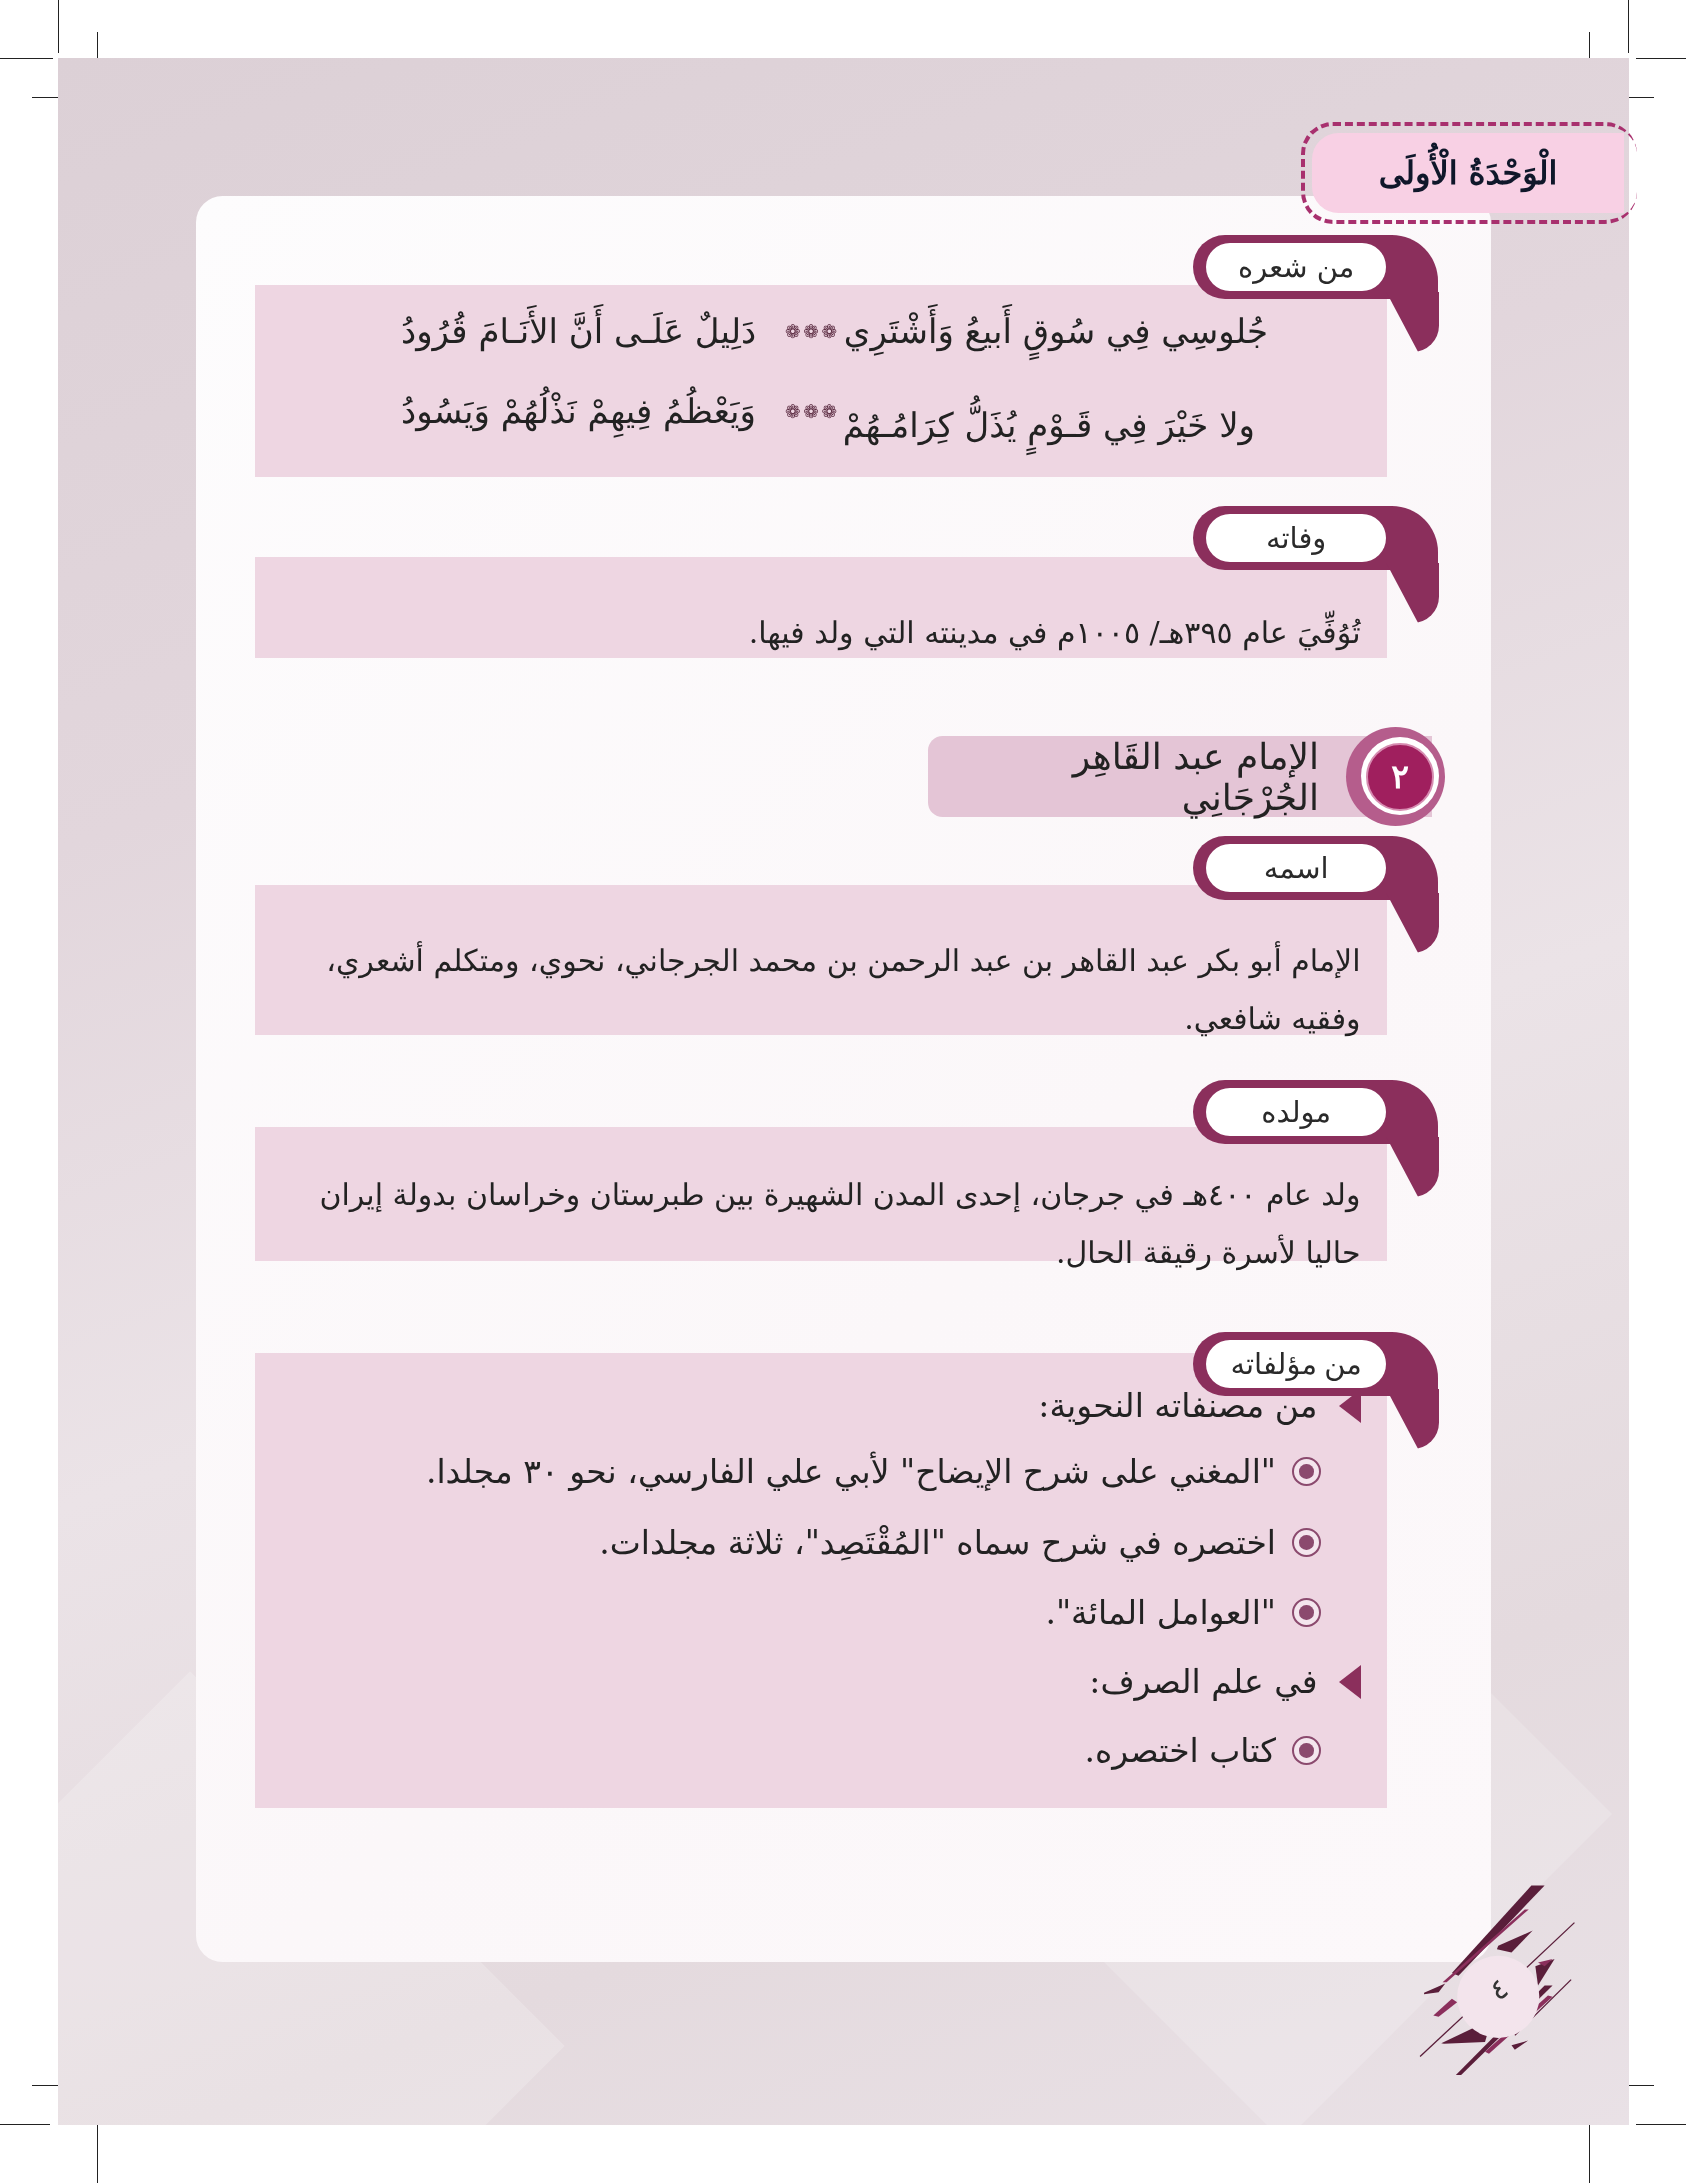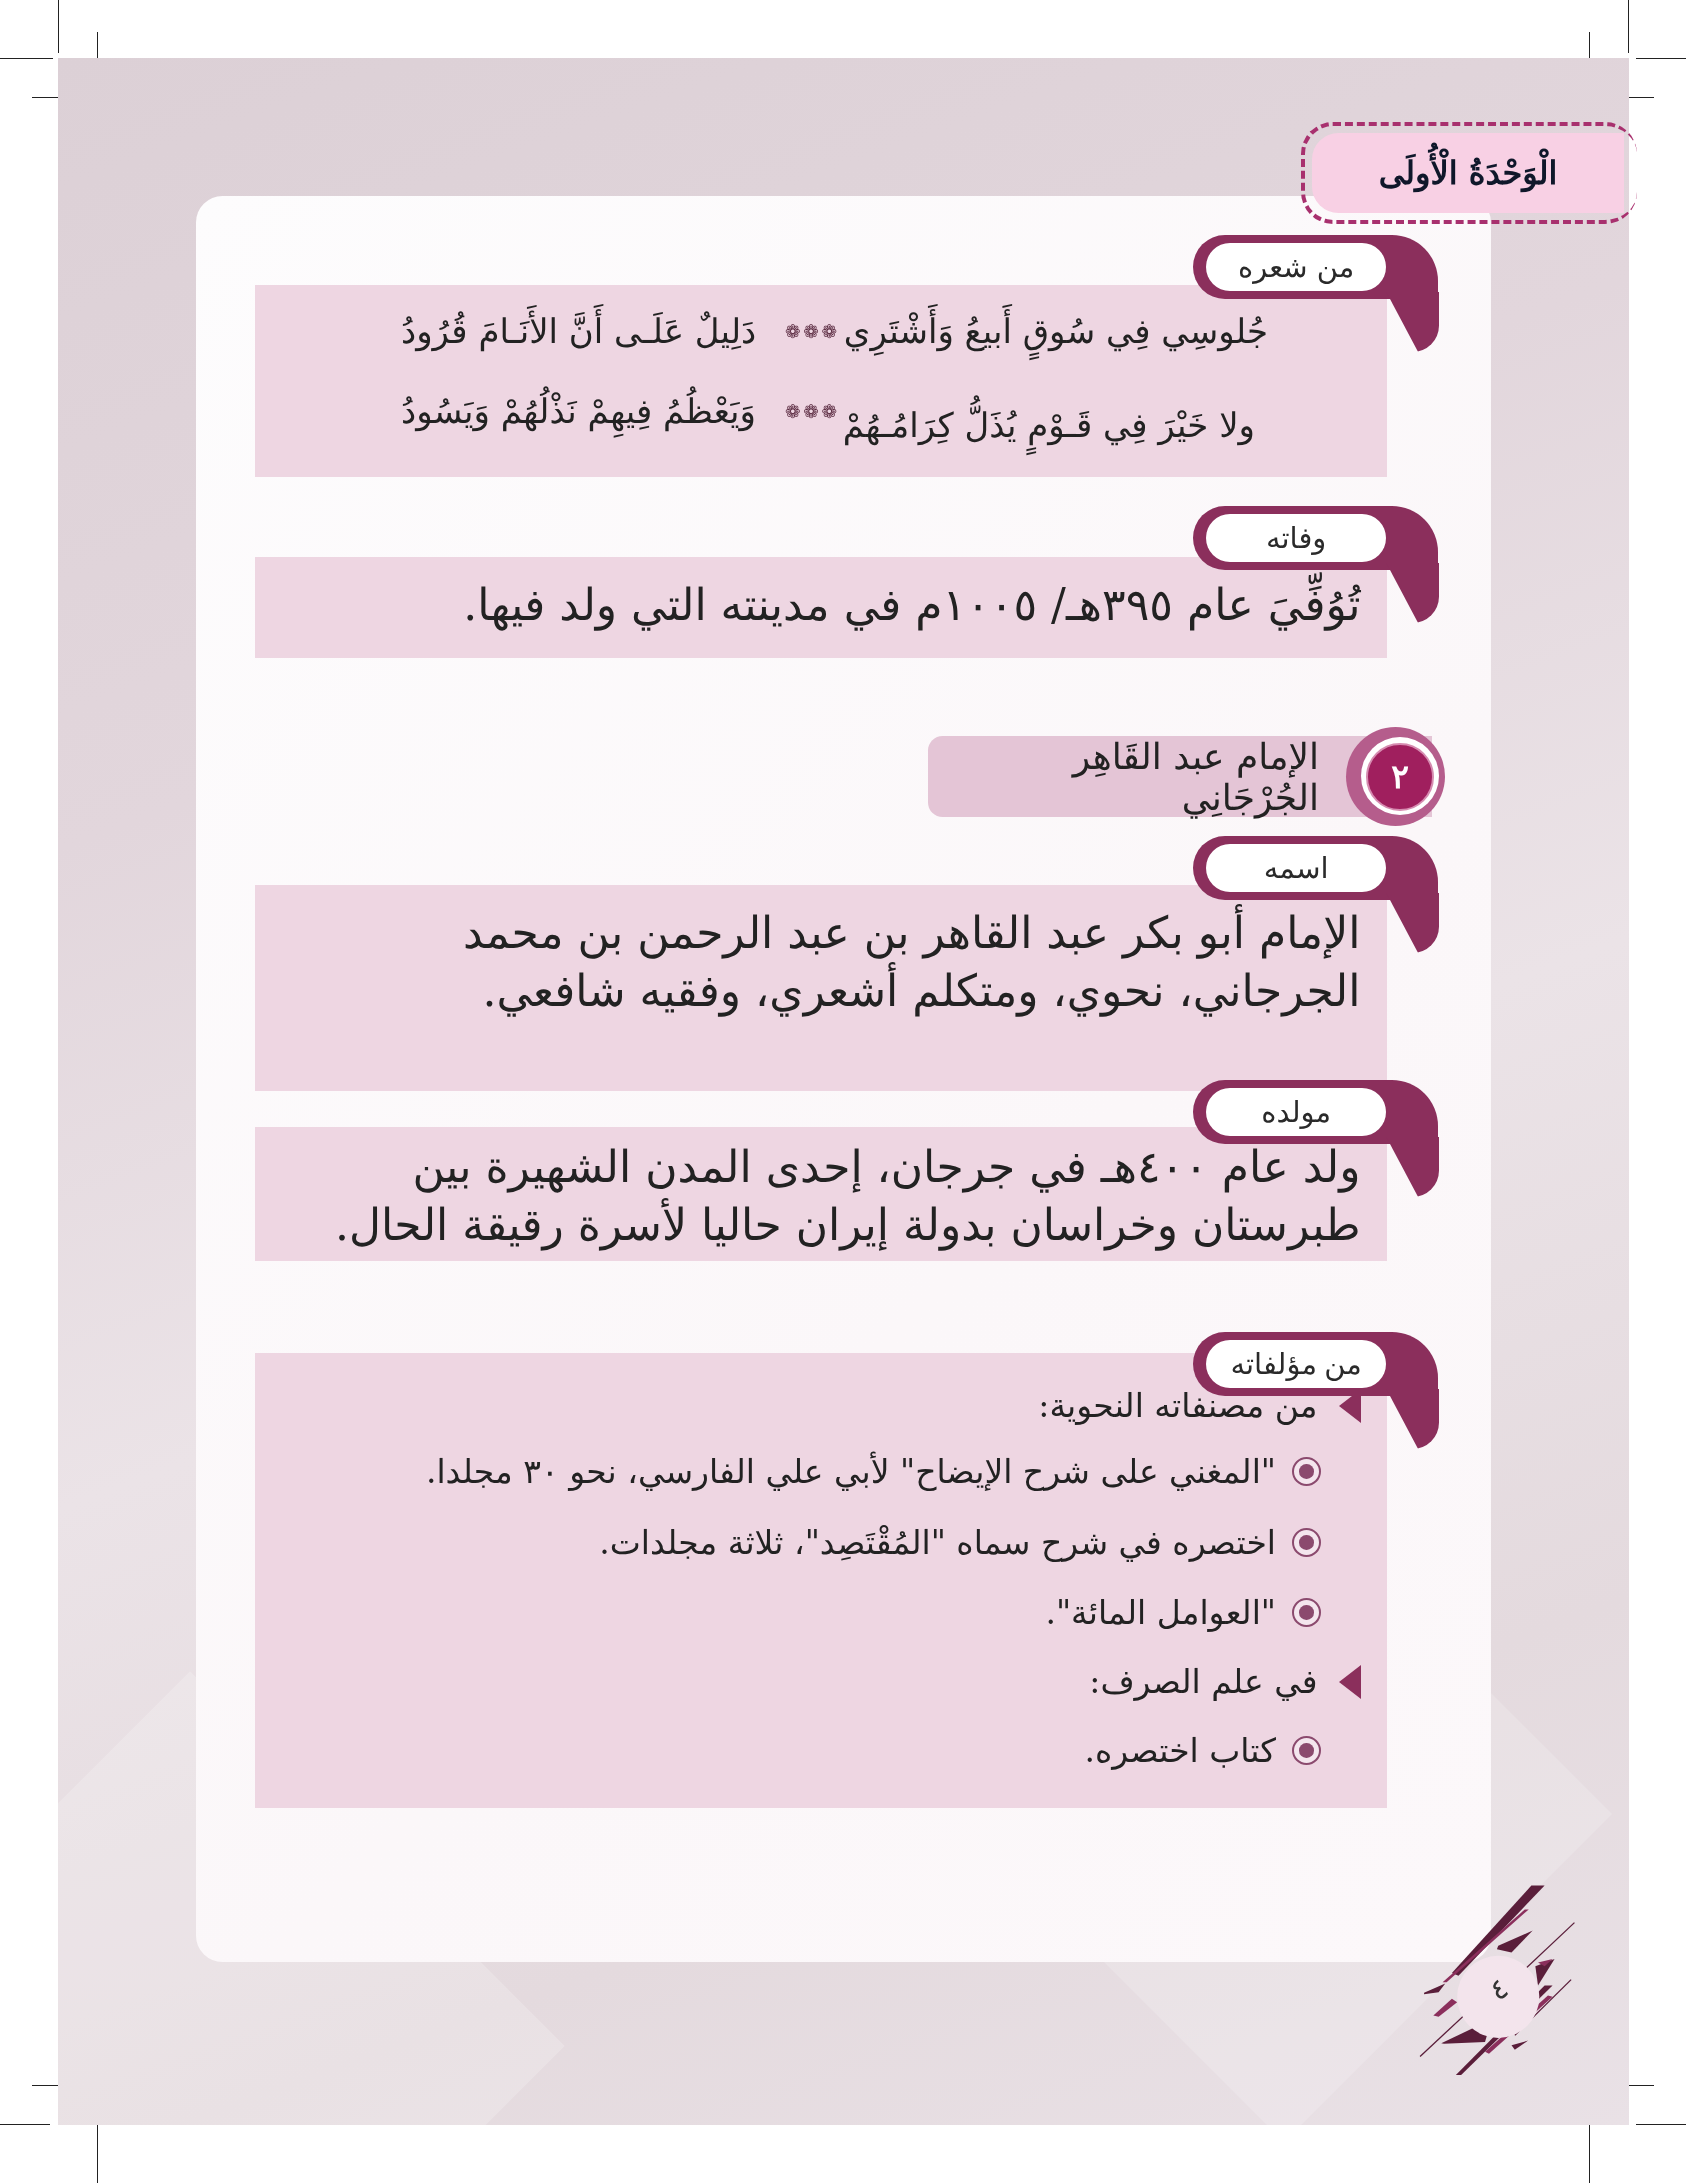--- a/index.html
+++ b/index.html
@@ -56,21 +56,21 @@
     position:absolute; left:13.3px; top:8px; right:52px; bottom:8px;
     background:#ffffff; border-radius:24px;
     display:flex; align-items:center; justify-content:center;
     font-size:29px; color:#2a2a2a; direction:rtl;
   }
 
   .poem-row { position:absolute; left:0; right:0; height:66px; display:flex; align-items:center; }
   .hemi { position:absolute; font-size:34px; white-space:nowrap; direction:rtl; }
   .stars { position:absolute; font-size:18.6px; color:#5a2a40; letter-spacing:2.7px; }
 
-  .body-text { font-size:44px; line-height:58px; padding:0 26.5px 0 26.5px; }
+  .body-text { font-size:30px; line-height:58px; padding:0 26.5px 0 26.5px;margin-top:28px; }
 
   .section2 {
     position:absolute; left:928px; top:736px; width:504px; height:81px;
     background:#e4c5d6; border-radius:14.6px 0 0 14.6px;
     display:flex; align-items:center; justify-content:flex-end;
   }
   .section2 .title { font-size:36px; font-weight:normal; color:#222; margin-right:113px; direction:rtl; }
   .num-circle-outer {
     position:absolute; right:-13.3px; top:-9.3px; width:99px; height:99px; border-radius:50%;
     background:#b55d8c;
@@ -153,21 +153,21 @@
 
 <div class="section2">
   <span class="title">الإمام عبد القَاهِر الجُرْجَانِي</span>
   <div class="num-circle-outer">
     <div class="num-circle-ring">
       <div class="num-circle">٢</div>
     </div>
   </div>
 </div>
 
-<div class="panel" style="top:885px;height:206px;">
+<div class="panel" style="top:885px;height:150px;">
   <div class="body-text" style="padding-top:18.6px;">الإمام أبو بكر عبد القاهر بن عبد الرحمن بن محمد الجرجاني، نحوي، ومتكلم أشعري، وفقيه شافعي.</div>
 </div>
 <div class="tab" style="left:1193px;top:836px;width:245px;">
   <div class="tab-inner">اسمه</div>
 </div>
 
 <div class="panel" style="top:1127px;height:134px;">
   <div class="body-text" style="padding-top:10.6px;">ولد عام ٤٠٠هـ في جرجان، إحدى المدن الشهيرة بين طبرستان وخراسان بدولة إيران حاليا لأسرة رقيقة الحال.</div>
 </div>
 <div class="tab" style="left:1193px;top:1080px;width:245px;">

